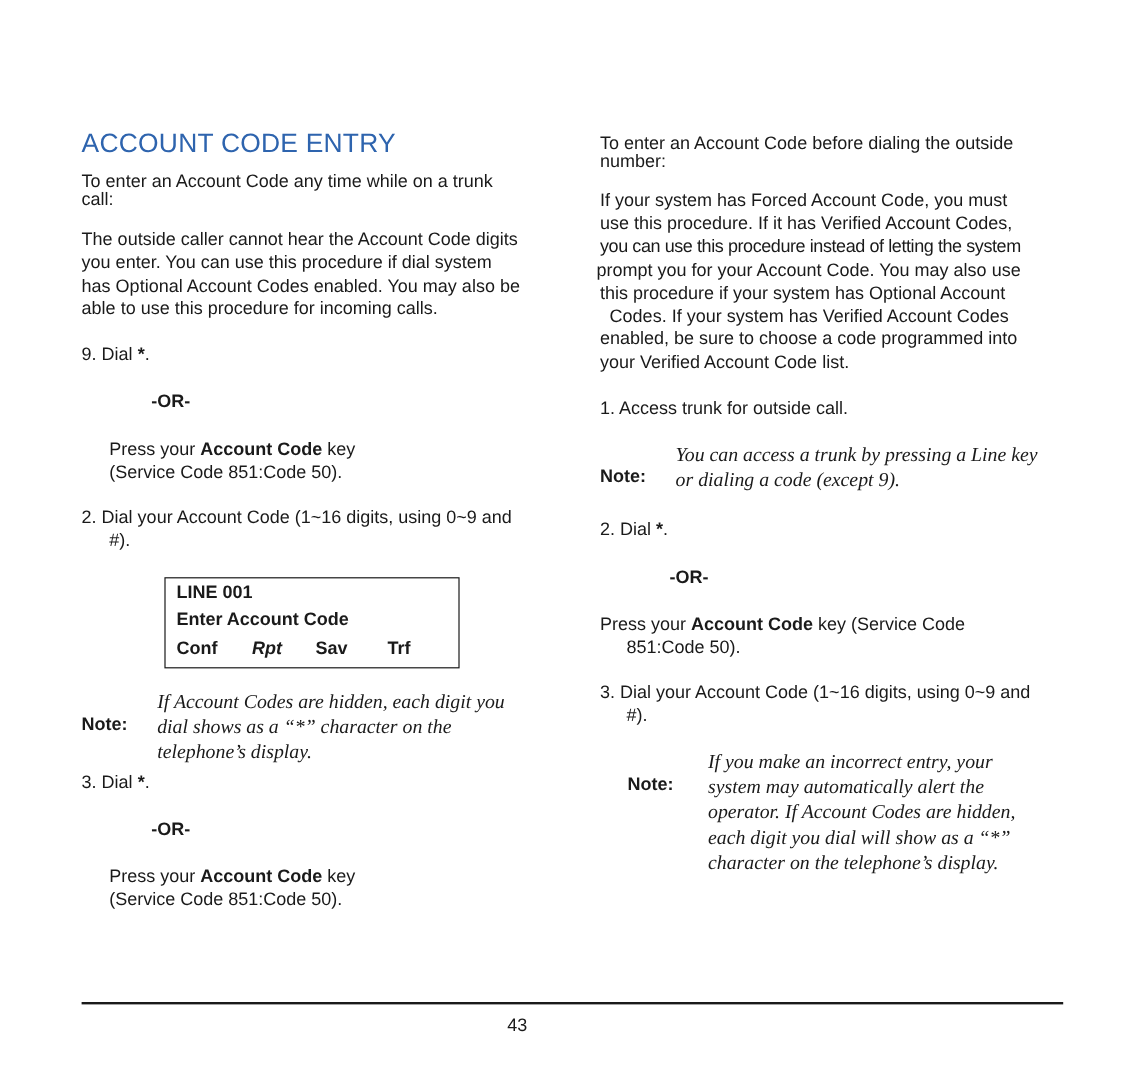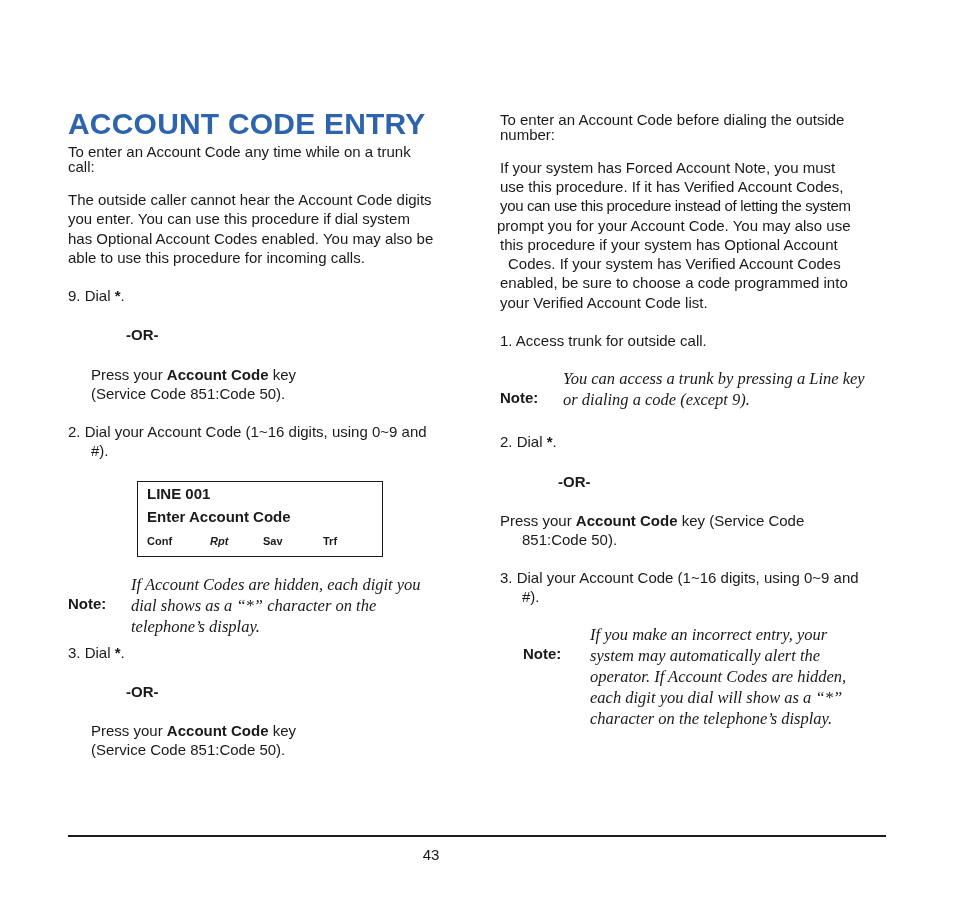--- a/index.html
+++ b/index.html
@@ -4,38 +4,38 @@
   <style>
     html, body { margin: 0; padding: 0; background: #ffffff; }
     body {
       width: 954px; height: 909px; position: relative; overflow: hidden;
       font-family: "Liberation Sans", sans-serif; color: #1a1a1a;
       font-size: 15px;
     }
     .line { position: absolute; white-space: nowrap; font-size: 15px; line-height: 19px; }
     .heading {
       position: absolute; left: 68px; top: 107px;
-      font-family: "Liberation Sans", sans-serif; font-weight: bold;
-      font-size: 30px; letter-spacing: 0.2px; white-space: nowrap;
+      font-family: "Liberation Sans", sans-serif; font-weight: normal;
+      font-size: 22px; letter-spacing: 0.2px; white-space: nowrap;
     }
     .b { font-weight: bold; }
     .or { font-weight: bold; }
     .note-label { position: absolute; font-weight: bold; font-size: 15px; line-height: 19px; white-space: nowrap; margin-top: 17px; }
     .note-text {
       position: absolute; font-family: "Liberation Serif", serif; font-style: italic;
       font-size: 16.5px; line-height: 20.8px; white-space: nowrap;
     }
     .display-box {
       position: absolute; left: 137px; top: 481px; width: 246px; height: 76px;
       border: 1.5px solid #1a1a1a; box-sizing: border-box;
     }
     .display-line {
       position: absolute; left: 9px; font-weight: bold; font-size: 15px; line-height: 18px; white-space: nowrap;
     }
-    .softkey { position: absolute; font-weight: bold; font-size: 11px; line-height: 18px; }
+    .softkey { position: absolute; font-weight: bold; font-size: 15px; line-height: 18px; }
     .rule { position: absolute; left: 68px; top: 835px; width: 818px; height: 2px; background: #1a1a1a; }
     .page-num {
       position: absolute; left: 0; width: 862px; top: 846px; text-align: center;
       font-size: 15px; line-height: 18px;
     }
   </style>
 </head>
 <body>
 
 <div class="heading" style="color:#2e64ae;">ACCOUNT CODE ENTRY</div>
@@ -86,21 +86,21 @@
   <div class="line" style="left:91px; top:721px;">
     <span>Press your </span><span class="b">Account Code</span><span> key</span>
   </div>
   <div class="line" style="left:91px; top:740px;">(Service Code 851:Code 50).</div>
 </div>
 
 <div>
   <div class="line" style="left:500px; top:110px;">To enter an Account Code before dialing the outside</div>
   <div class="line" style="left:500px; top:125px;">number:</div>
 
-  <div class="line" style="left:500px; top:158px;">If your system has Forced Account Note, you must</div>
+  <div class="line" style="left:500px; top:158px;">If your system has Forced Account Code, you must</div>
   <div class="line" style="left:500px; top:177px;">use this procedure.  If it has Verified Account Codes,</div>
   <div class="line" style="left:500px; top:196px; letter-spacing:-0.35px;">you can use this procedure instead of letting the system</div>
   <div class="line" style="left:497px; top:216px;">prompt you for your Account Code. You may also use</div>
   <div class="line" style="left:500px; top:235px;">this procedure if your system has Optional Account</div>
   <div class="line" style="left:508px; top:254px;">Codes. If your system has Verified Account Codes</div>
   <div class="line" style="left:500px; top:273px;">enabled, be sure to choose a code programmed into</div>
   <div class="line" style="left:500px; top:293px;">your Verified Account Code list.</div>
 
   <div class="line" style="left:500px; top:331px;">1. Access trunk for outside call.</div>
 

